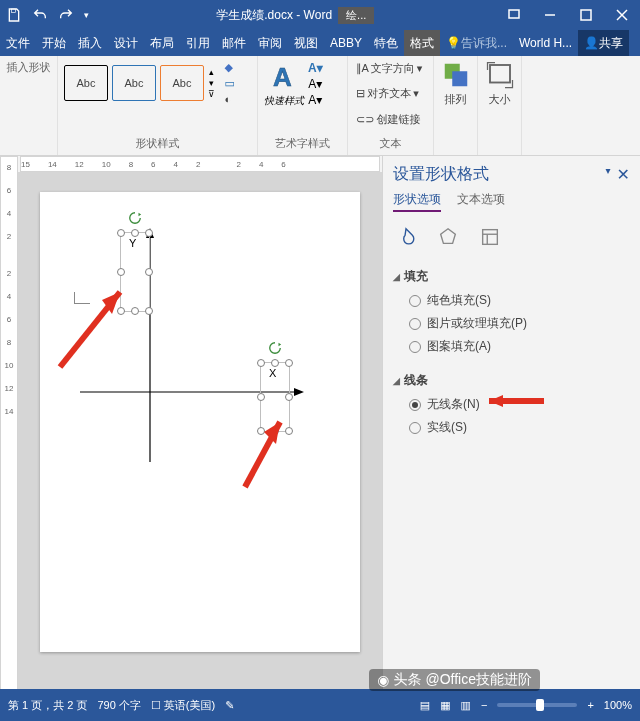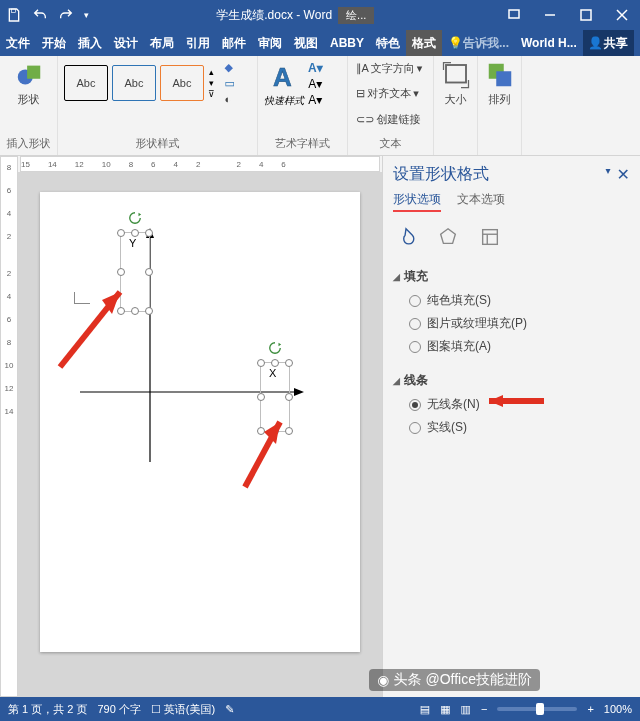--- a/index.html
+++ b/index.html
@@ -7,21 +7,21 @@
 
 .titlebar { height: 30px; background: #2b579a; display: flex; align-items: center; color: #fff; }
 .qat { display: flex; align-items: center; padding: 0 6px; gap: 10px; }
 .qat .icon { width: 16px; height: 16px; fill: #fff; cursor: pointer; }
 .titlecenter { flex: 1; text-align: center; font-size: 12px; color: #fff; display: flex; justify-content: center; align-items: center; gap: 6px; }
 .tools-tag { background: #595959; padding: 1px 8px; color: #fff; font-size: 11px; }
 .winbtns { display: flex; }
 .winbtn { width: 36px; height: 30px; display: flex; align-items: center; justify-content: center; cursor: pointer; }
 .winbtn svg { width: 12px; height: 12px; stroke: #fff; fill: none; stroke-width: 1.5; }
 
-.ribtabs { height: 26px; background: #2b579a; display: flex; align-items: stretch; color: #fff; font-size: 12px; font-weight: bold; }
+.ribtabs { height: 26px; background: #2b579a; display: flex; align-items: stretch; color: #fff; font-size: 12px; }
 .ribtab { padding: 0 6px; display: flex; align-items: center; cursor: pointer; white-space: nowrap; }
 .ribtab.format { background: #595959; }
 .ribtab.tell { color: #b0c4de; }
 .ribtab.share { background: #173767; padding: 0 6px; }
 
 .ribbon { height: 100px; background: #f3f3f3; border-bottom: 1px solid #d4d4d4; display: flex; }
 .ribgroup { border-right: 1px solid #e1e1e1; padding: 4px 6px; display: flex; flex-direction: column; justify-content: space-between; text-align: center; }
 .ribgroup .lbl { font-size: 11px; color: #666; }
 .shapebtn { display: flex; flex-direction: column; align-items: center; gap: 2px; cursor: pointer; font-size: 11px; color: #444; }
 .shapebtn svg { width: 30px; height: 30px; }
@@ -44,34 +44,34 @@
 .handle { width: 8px; height: 8px; border: 1px solid #808080; background: #fff; border-radius: 50%; position: absolute; }
 .rot-handle { width: 14px; height: 14px; position: absolute; left: 50%; transform: translateX(-50%); top: -22px; }
 .rot-handle svg { width: 14px; height: 14px; }
 .redarrow { position: absolute; pointer-events: none; }
 
 .formatpane { width: 258px; background: #f3f3f3; border-left: 1px solid #d4d4d4; padding: 8px 10px; margin-top:0; height:100%;}
 .pane-title { font-size: 16px; color: #2b579a; font-weight: 400; margin-bottom: 6px; display:flex; justify-content:space-between; align-items:center;}
 .pane-close { display:flex; gap:6px; }
 .pane-tabs { display: flex; gap: 16px; font-size: 12px; margin-bottom: 12px; }
 .pane-tab { color: #666; cursor: pointer; padding-bottom: 2px; }
-.pane-tab.active { color: #2b579a; border-bottom: 2px solid #ef4444; }
+.pane-tab.active { color: #2b579a; border-bottom: 2px solid #701a75; }
 .pane-icons { display: flex; gap: 16px; margin-bottom: 14px; }
 .pane-icon { width: 26px; height: 26px; display:flex; align-items:center; justify-content:center; cursor:pointer; }
 .pane-icon.active svg { stroke:#2b579a; fill:none; }
 .pane-icon svg { width:22px; height:22px; stroke:#888; fill:none; stroke-width:1.5;}
 .section { margin-bottom: 10px; }
 .section-hd { font-size: 12px; color: #444; padding: 4px 0; cursor: pointer; font-weight: 600; display:flex; align-items:center; gap:4px;}
 .section-hd .tri { font-size:9px; color:#666;}
 .radio-row { display: flex; align-items: center; gap: 6px; padding: 3px 0 3px 16px; font-size: 12px; color: #444; cursor: pointer; position:relative;}
 .radio { width: 12px; height: 12px; border: 1px solid #888; border-radius: 50%; display: inline-flex; align-items:center; justify-content:center;}
 .radio.checked::after { content:''; width:6px; height:6px; background:#444; border-radius:50%;}
 .arrow-anno { position:absolute; pointer-events:none;}
 
-.statusbar { position: absolute; bottom: 0; left: 0; right: 0; height: 24px; background: #2b579a; color: #fff; display: flex; align-items: center; font-size: 11px; padding: 0 8px; gap: 10px; }
+.statusbar { position: absolute; bottom: 0; left: 0; right: 0; height: 32px; background: #2b579a; color: #fff; display: flex; align-items: center; font-size: 11px; padding: 0 8px; gap: 10px; }
 .statusbar .spacer { flex: 1; }
 .zoom-slider { width: 80px; height: 4px; background: #5b7fb8; position: relative; border-radius: 2px; }
 .zoom-slider::after { content:''; width:8px; height:12px; background:#fff; position:absolute; left:48%; top:-4px; border-radius:2px;}
 
 .watermark { position: absolute; bottom: 30px; right: 100px; font-size: 14px; color: #fff; background: rgba(0,0,0,.4); padding: 2px 8px; border-radius: 4px; display:flex; align-items:center; gap:4px;}
 .L-badge { position:absolute; left:2px; top:158px; width:14px; height:14px; background:#fff; border:1px solid #aaa; font-size:9px; display:flex; align-items:center; justify-content:center; color:#555;}
 </style>
 </head>
 <body>
 
@@ -131,27 +131,20 @@
   <div class="ribtab">ABBY</div>
   <div class="ribtab">特色</div>
   <div class="ribtab format">格式</div>
   <div class="ribtab tell">💡 <span>告诉我...</span></div>
   <div class="ribtab">World H...</div>
   <div class="ribtab share">👤 <span>共享</span></div>
 </div>
 
 <div class="ribbon">
   <div class="ribgroup" style="width:58px;">
-    <div class="shapebtn">
-      <svg viewBox="0 0 32 32">
-          <circle cx="12" cy="18" r="8" fill="#4472c4"></circle>
-          <rect x="14" y="6" width="14" height="14" fill="#70ad47"></rect>
-        </svg>
-      <span>形状</span>
-    </div>
     <span class="lbl">插入形状</span>
   </div>
   <div class="ribgroup" style="flex:0 0 200px;">
     <div class="abcrow">
       <div class="abc-swatch preset1">Abc</div>
       <div class="abc-swatch preset2">Abc</div>
       <div class="abc-swatch preset3">Abc</div>
       <div style="display:flex;flex-direction:column;gap:1px;">
         <span style="font-size:9px;cursor:pointer;">▴</span>
         <span style="font-size:9px;cursor:pointer;">▾</span>
@@ -189,33 +182,33 @@
   </div>
   <div class="ribgroup" style="width:86px;">
     <div class="ribopt">∥A <span>文字方向</span>▾</div>
     <div class="ribopt">⊟ <span>对齐文本</span>▾</div>
     <div class="ribopt">⊂⊃ <span>创建链接</span></div>
     <span class="lbl">文本</span>
   </div>
   <div class="ribgroup" style="width:44px;">
     <div class="shapebtn">
       <svg viewBox="0 0 24 24">
-          <rect x="4" y="4" width="16" height="14" fill="none" stroke="#666" stroke-width="1.5"></rect>
-          <path d="M2 8V2h6M22 16v6h-6" stroke="#666" fill="none"></path>
-        </svg>
-      <span>大小</span>
+          <rect x="3" y="3" width="12" height="12" fill="#70ad47"></rect>
+          <rect x="9" y="9" width="12" height="12" fill="#4472c4"></rect>
+        </svg>
+      <span>排列</span>
     </div>
   </div>
   <div class="ribgroup" style="width:44px;">
     <div class="shapebtn">
       <svg viewBox="0 0 24 24">
-          <rect x="3" y="3" width="12" height="12" fill="#70ad47"></rect>
-          <rect x="9" y="9" width="12" height="12" fill="#4472c4"></rect>
-        </svg>
-      <span>排列</span>
+          <rect x="4" y="4" width="16" height="14" fill="none" stroke="#666" stroke-width="1.5"></rect>
+          <path d="M2 8V2h6M22 16v6h-6" stroke="#666" fill="none"></path>
+        </svg>
+      <span>大小</span>
     </div>
   </div>
 </div>
 
 <div class="L-badge">L</div>
 
 <div class="hruler">
   <span>15</span>
     <span>14</span>
     <span>12</span>

